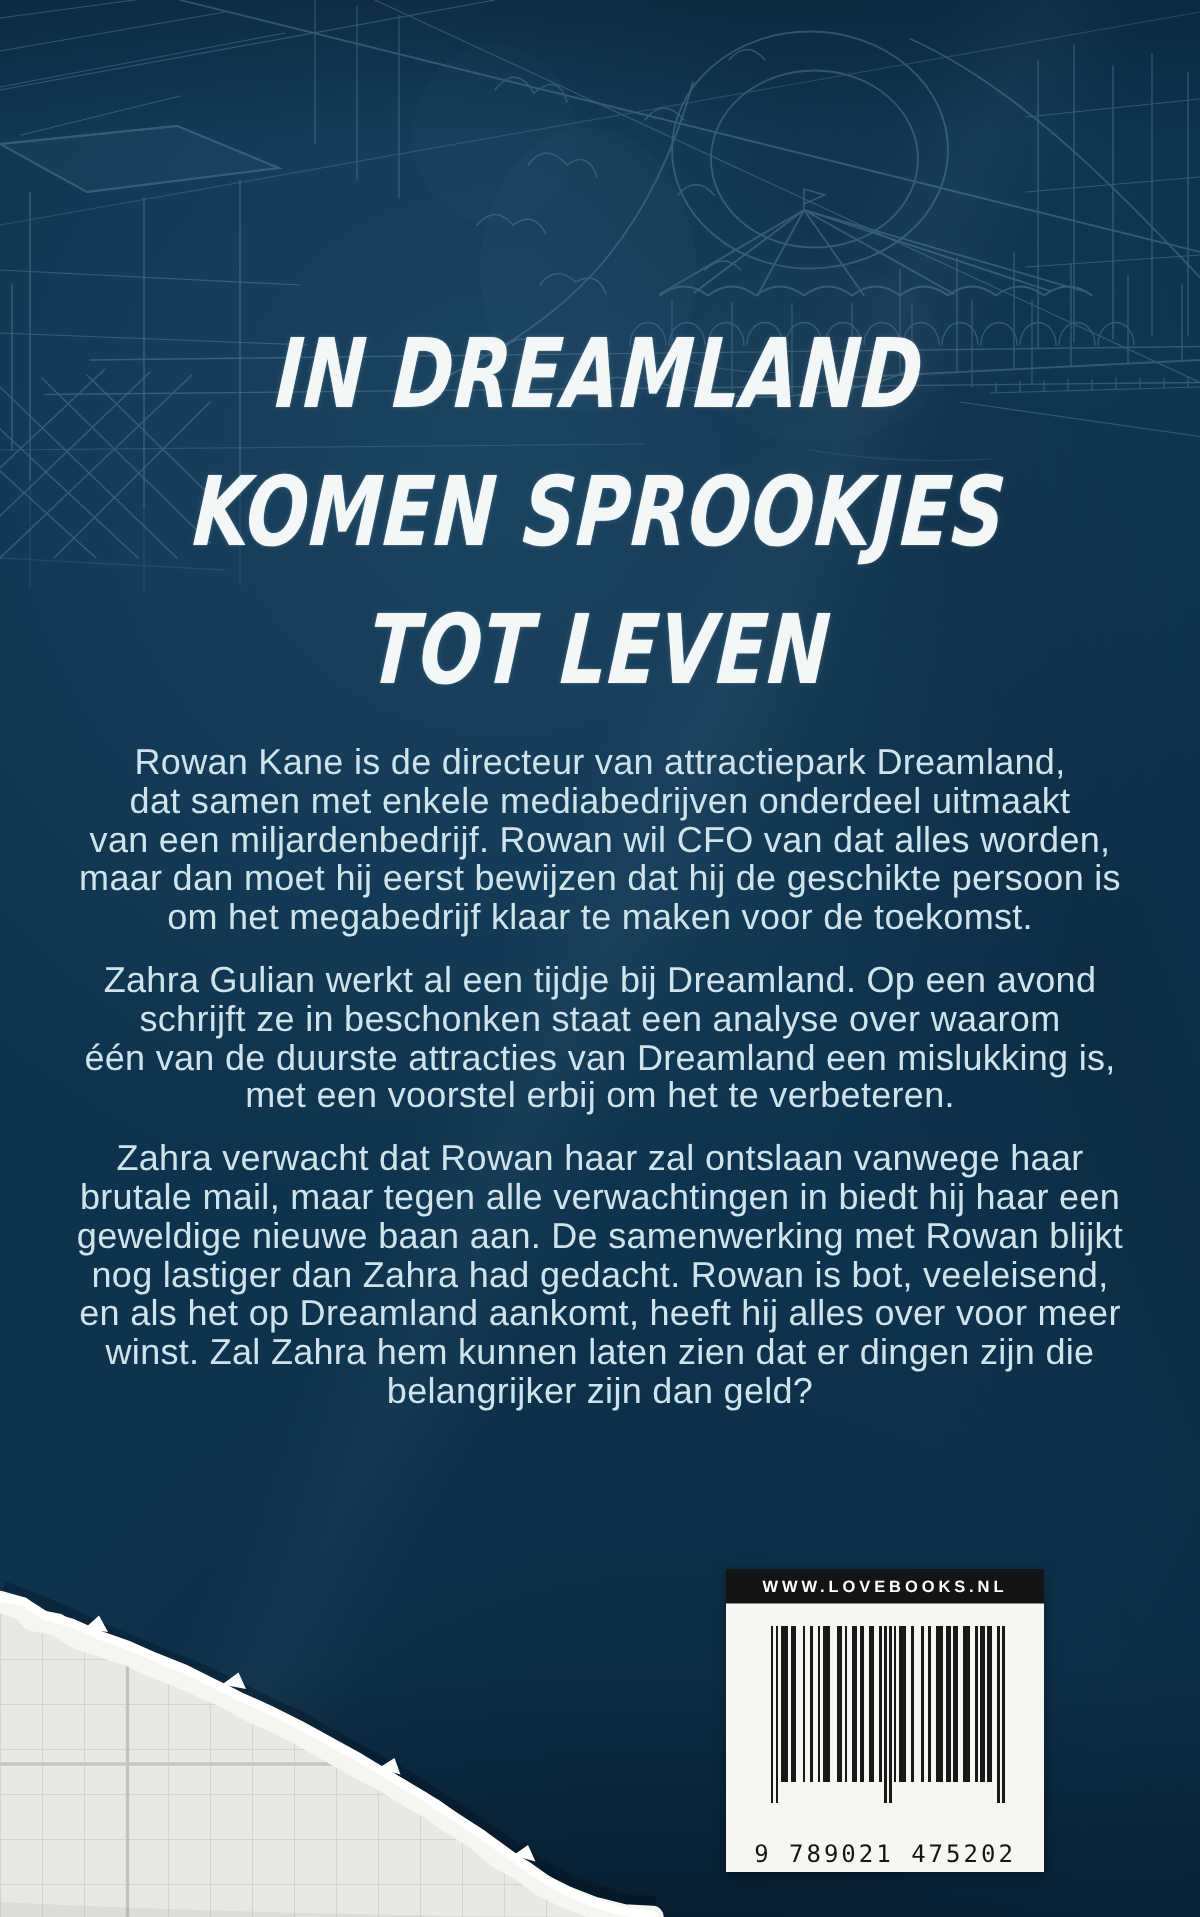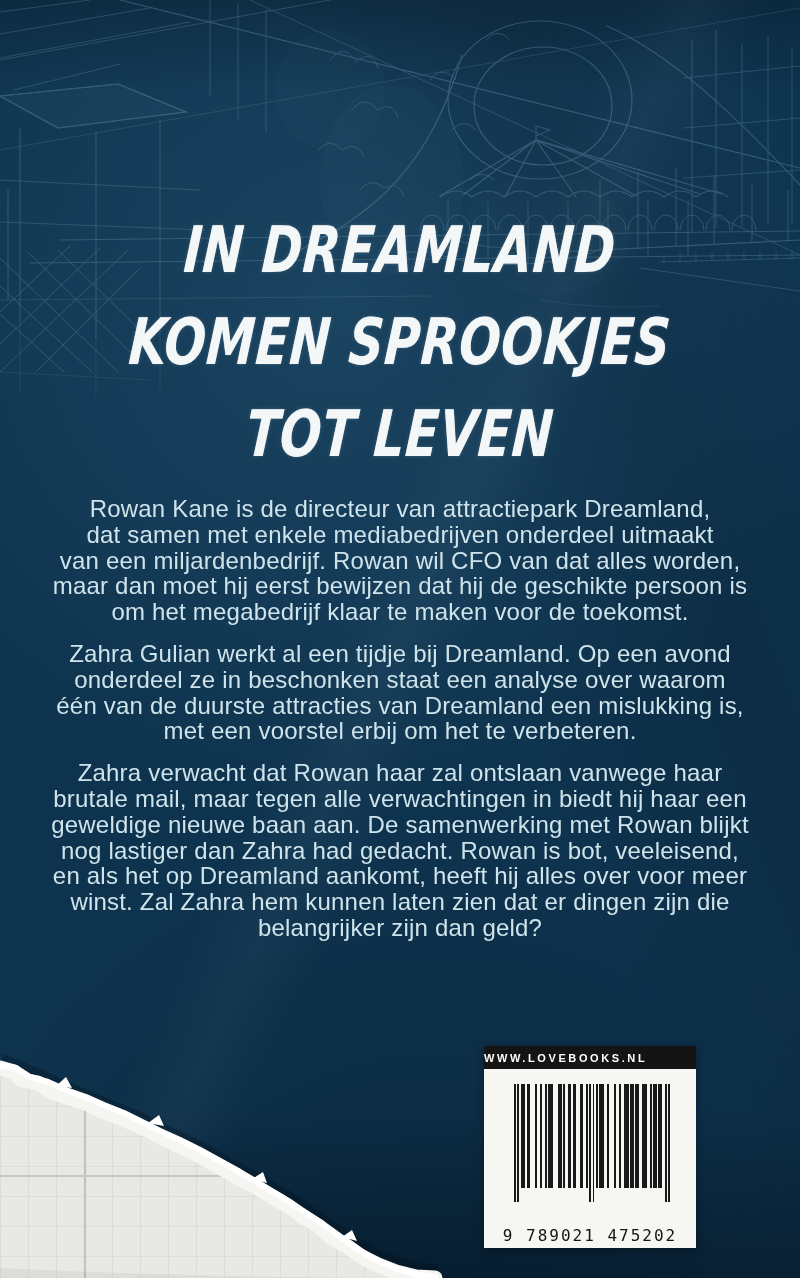--- a/index.html
+++ b/index.html
@@ -30,21 +30,21 @@
   .blurb{
     position:absolute;top:496px;left:40px;width:720px;text-align:center;
     font-size:24px;line-height:25.8px;color:#cfe3ea;
   }
   .blurb p{margin:0 0 16px 0;white-space:pre-line;letter-spacing:.2px;}
   .publisher{
     position:absolute;left:484px;top:1046px;width:212px;
     box-shadow:0 2px 8px rgba(0,0,0,.35);
   }
   .site-bar{
-    background:#141414;height:23px;display:flex;align-items:center;
+    background:#141414;height:23px;display:flex;align-items:center;justify-content:center;
   }
   .site-bar span{
     color:#ffffff;font-size:11px;font-weight:bold;letter-spacing:2.6px;white-space:nowrap;
   }
   .barcode-label{position:relative;background:#f6f6f3;height:179px;text-decoration:underline;}
   .barcode-label svg{position:absolute;top:15px;left:0;}
   .isbn{
     position:absolute;bottom:3px;left:0;width:100%;text-align:center;
     font-family:"DejaVu Sans Mono", monospace;font-size:16px;letter-spacing:2px;color:#141414;
     white-space:nowrap;
@@ -121,21 +121,21 @@
     <div class="tagline-line">TOT LEVEN</div>
   </div>
 
   <div class="blurb">
     <p>Rowan Kane is de directeur van attractiepark Dreamland,
 dat samen met enkele mediabedrijven onderdeel uitmaakt
 van een miljardenbedrijf. Rowan wil CFO van dat alles worden,
 maar dan moet hij eerst bewijzen dat hij de geschikte persoon is
 om het megabedrijf klaar te maken voor de toekomst.</p>
     <p>Zahra Gulian werkt al een tijdje bij Dreamland. Op een avond
-onderdeel ze in beschonken staat een analyse over waarom
+schrijft ze in beschonken staat een analyse over waarom
 één van de duurste attracties van Dreamland een mislukking is,
 met een voorstel erbij om het te verbeteren.</p>
     <p>Zahra verwacht dat Rowan haar zal ontslaan vanwege haar
 brutale mail, maar tegen alle verwachtingen in biedt hij haar een
 geweldige nieuwe baan aan. De samenwerking met Rowan blijkt
 nog lastiger dan Zahra had gedacht. Rowan is bot, veeleisend,
 en als het op Dreamland aankomt, heeft hij alles over voor meer
 winst. Zal Zahra hem kunnen laten zien dat er dingen zijn die
 belangrijker zijn dan geld?</p>
   </div>

